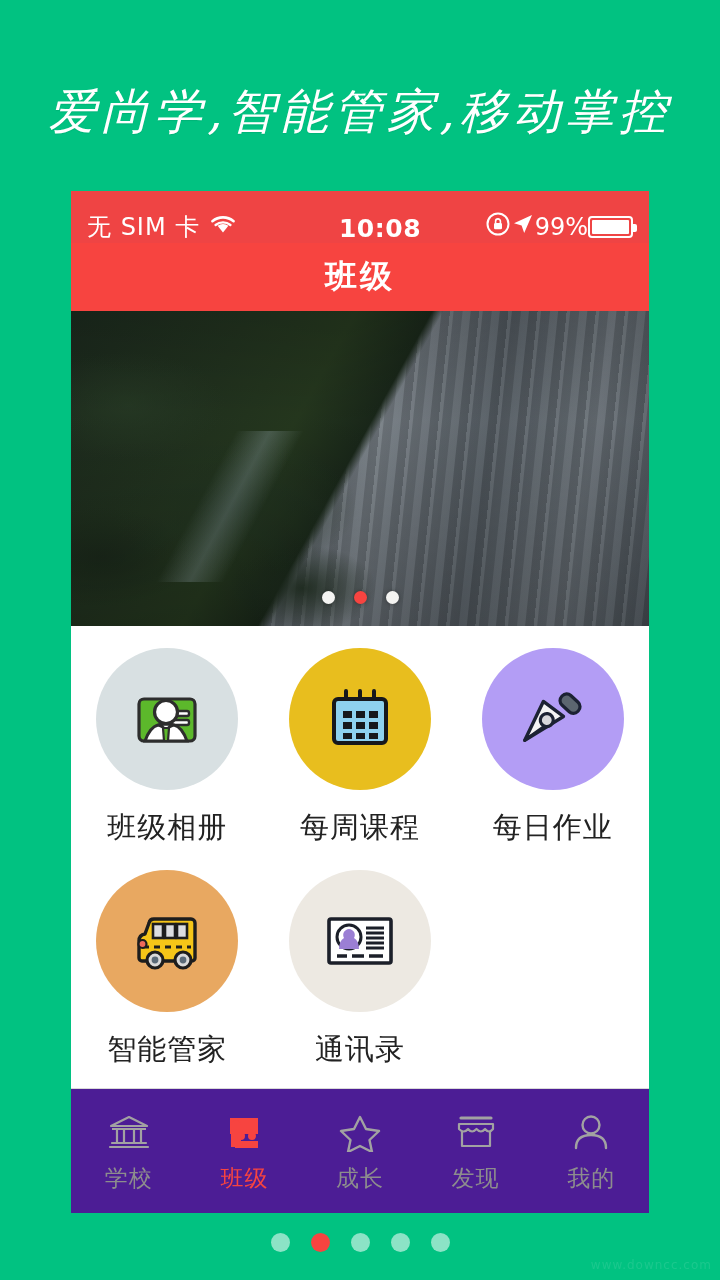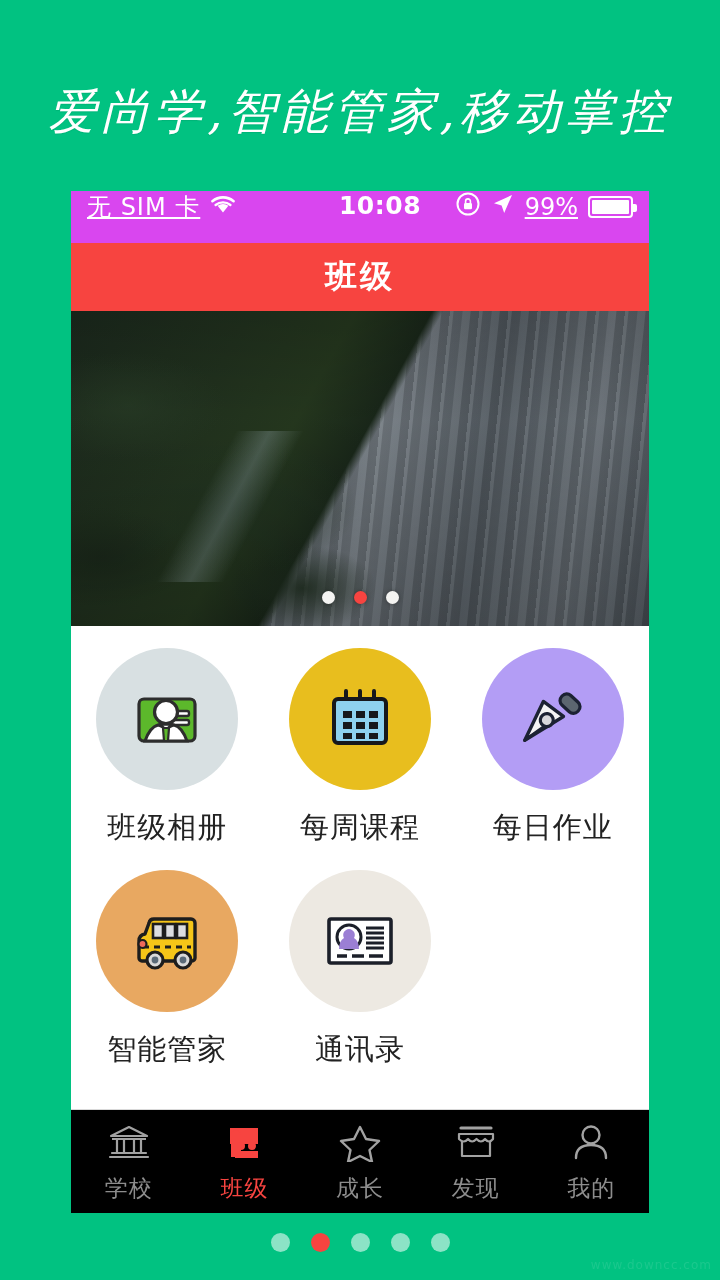--- a/index.html
+++ b/index.html
@@ -40,40 +40,39 @@
     height: 1022px;
     background: #ffffff;
     overflow: hidden;
     display: flex;
     flex-direction: column;
   }
 
   
   .statusbar {
     height: 52px;
-    background: #d946ef;
+    background: #ef4444;
     color: #ffffff;
     display: flex;
-    align-items: flex-start;
+    align-items: flex-end;
     padding: 0 16px;
     font-size: 24px;
     position: relative;
     flex: none;
-    text-decoration: underline;
   }
   .sb-left { display: flex; align-items: center; gap: 9px; }
   .sb-carrier { font-size: 24px; letter-spacing: 1px; font-weight: 400; }
   .sb-center {
     position: absolute; left: 0; right: 0; text-align: center;
     font-size: 25px; font-weight: 700; letter-spacing: 0.5px;
     pointer-events: none;
     padding-left: 40px;
   }
   .sb-right {
-    margin-left: auto; display: flex; align-items: center; gap: 10px;
+    margin-left: auto; display: flex; align-items: center; 
     position: relative; z-index: 2;
   }
   .sb-pct { font-size: 24px; font-weight: 400; }
   .battery {
     width: 45px; height: 22px;
     border: 2px solid #ffffff; border-radius: 4px;
     position: relative; padding: 2px;
   }
   .battery::after {
     content: ""; position: absolute; right: -6px; top: 6px;
@@ -175,22 +174,22 @@
   .cell-label {
     font-size: 29px;
     color: #222222;
     letter-spacing: 1px;
     font-weight: 400;
   }
 
   
   .tabbar {
     flex: none;
-    height: 104px;
-    background: #000000;
+    height: 125px;
+    background: #4c1d95;
     border-top: 1px solid #d9d9d9;
     display: flex;
   }
   .tab {
     flex: 1;
     display: flex; flex-direction: column;
     align-items: center; justify-content: center;
     gap: 8px;
     cursor: pointer;
   }

